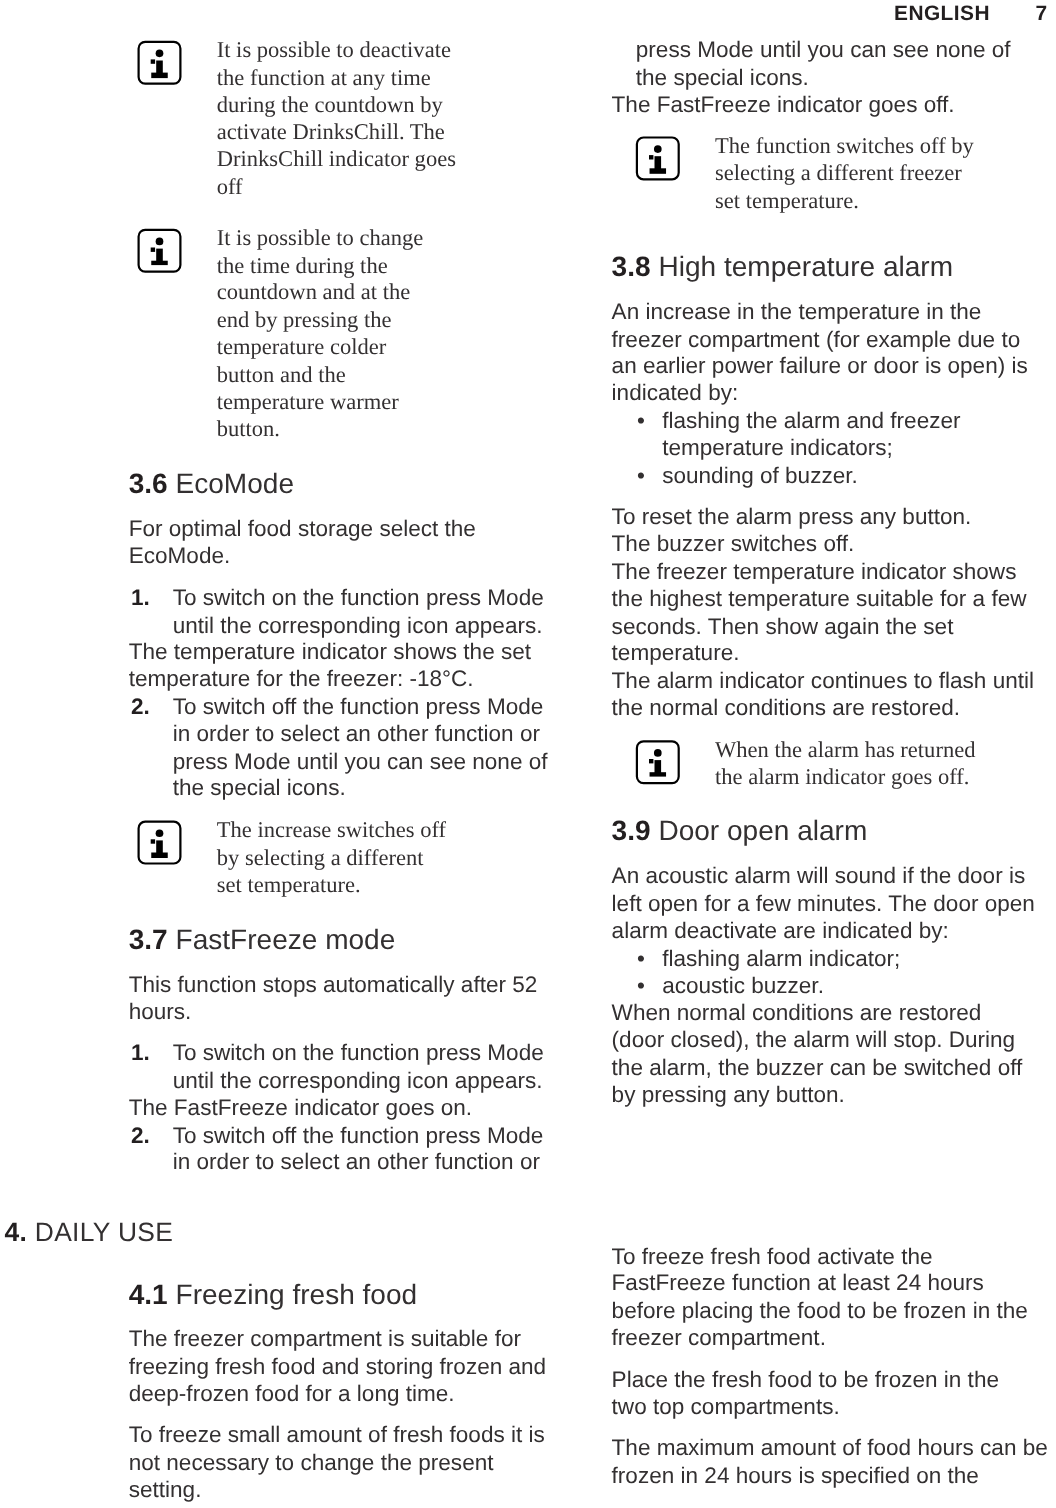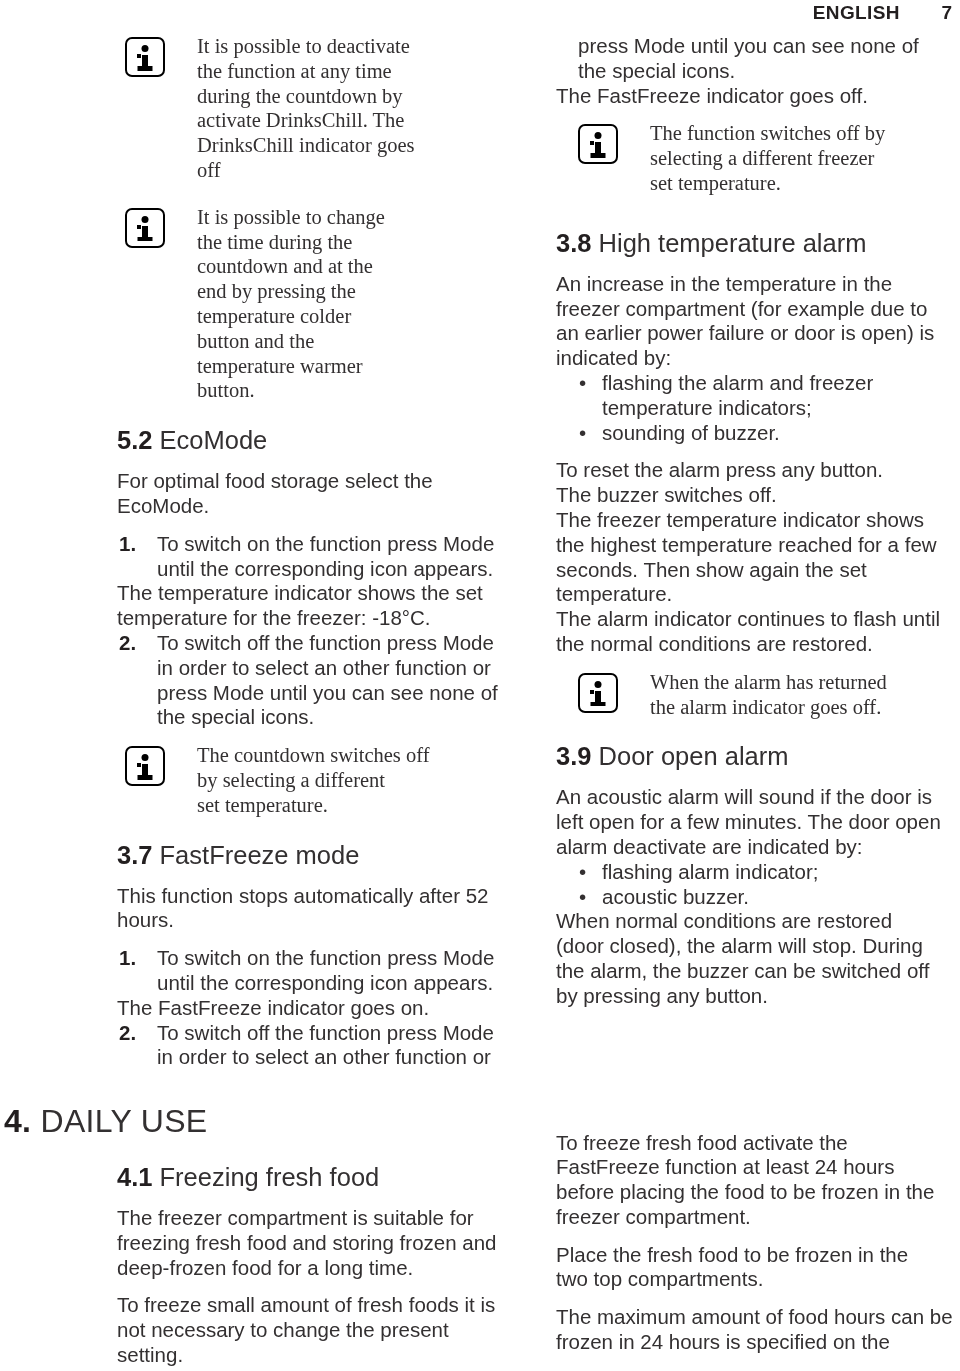--- a/index.html
+++ b/index.html
@@ -75,21 +75,21 @@
     line-height: 31px;
     color: #333031;
     margin: 0;
     font-weight: normal;
   }
   .h2 .num {
     font-weight: bold;
     color: #231f20;
   }
   .h1 {
-    font-size: 32px;
+    font-size: 24px;
     line-height: 38px;
     color: #333031;
     margin: 0;
     font-weight: normal;
     letter-spacing: 0.3px;
   }
   .h1 .num {
     font-weight: bold;
     color: #231f20;
   }
@@ -271,21 +271,21 @@
         <span class="nb-line">temperature colder</span>
         <span class="nb-line">button and the</span>
         <span class="nb-line">temperature warmer</span>
         <span class="nb-line">button.</span>
       </div>
     </div>
 
     <div class="gap-md"></div>
 
     <h2 class="h2 h2-left">
-      <span class="num">5.2</span><span>&nbsp;</span><span>EcoMode</span>
+      <span class="num">3.6</span><span>&nbsp;</span><span>EcoMode</span>
     </h2>
 
     <div class="gap-sm"></div>
 
     <p class="p plain-left">
       <span class="line">For optimal food storage select the</span>
       <span class="line">EcoMode.</span>
     </p>
 
     <div class="gap-sm"></div>
@@ -322,21 +322,21 @@
     <div class="note note-left">
       <div class="note-icon">
         <div class="info-box">
           <div class="info-dot"></div>
           <div class="info-hat"></div>
           <div class="info-stem"></div>
           <div class="info-foot"></div>
         </div>
       </div>
       <div class="note-body">
-        <span class="nb-line">The countdown switches off</span>
+        <span class="nb-line">The increase switches off</span>
         <span class="nb-line">by selecting a different</span>
         <span class="nb-line">set temperature.</span>
       </div>
     </div>
 
     <div class="gap-md"></div>
 
     <h2 class="h2 h2-left">
       <span class="num">3.7</span><span>&nbsp;</span><span>FastFreeze mode</span>
     </h2>
@@ -462,21 +462,21 @@
         </span>
       </div>
     </div>
 
     <div class="gap-sm"></div>
 
     <p class="p p-right">
       <span class="line">To reset the alarm press any button.</span>
       <span class="line">The buzzer switches off.</span>
       <span class="line">The freezer temperature indicator shows</span>
-      <span class="line">the highest temperature reached for a few</span>
+      <span class="line">the highest temperature suitable for a few</span>
       <span class="line">seconds. Then show again the set</span>
       <span class="line">temperature.</span>
       <span class="line">The alarm indicator continues to flash until</span>
       <span class="line">the normal conditions are restored.</span>
     </p>
 
     <div class="gap-sm"></div>
 
     <div class="note note-right">
       <div class="note-icon">

